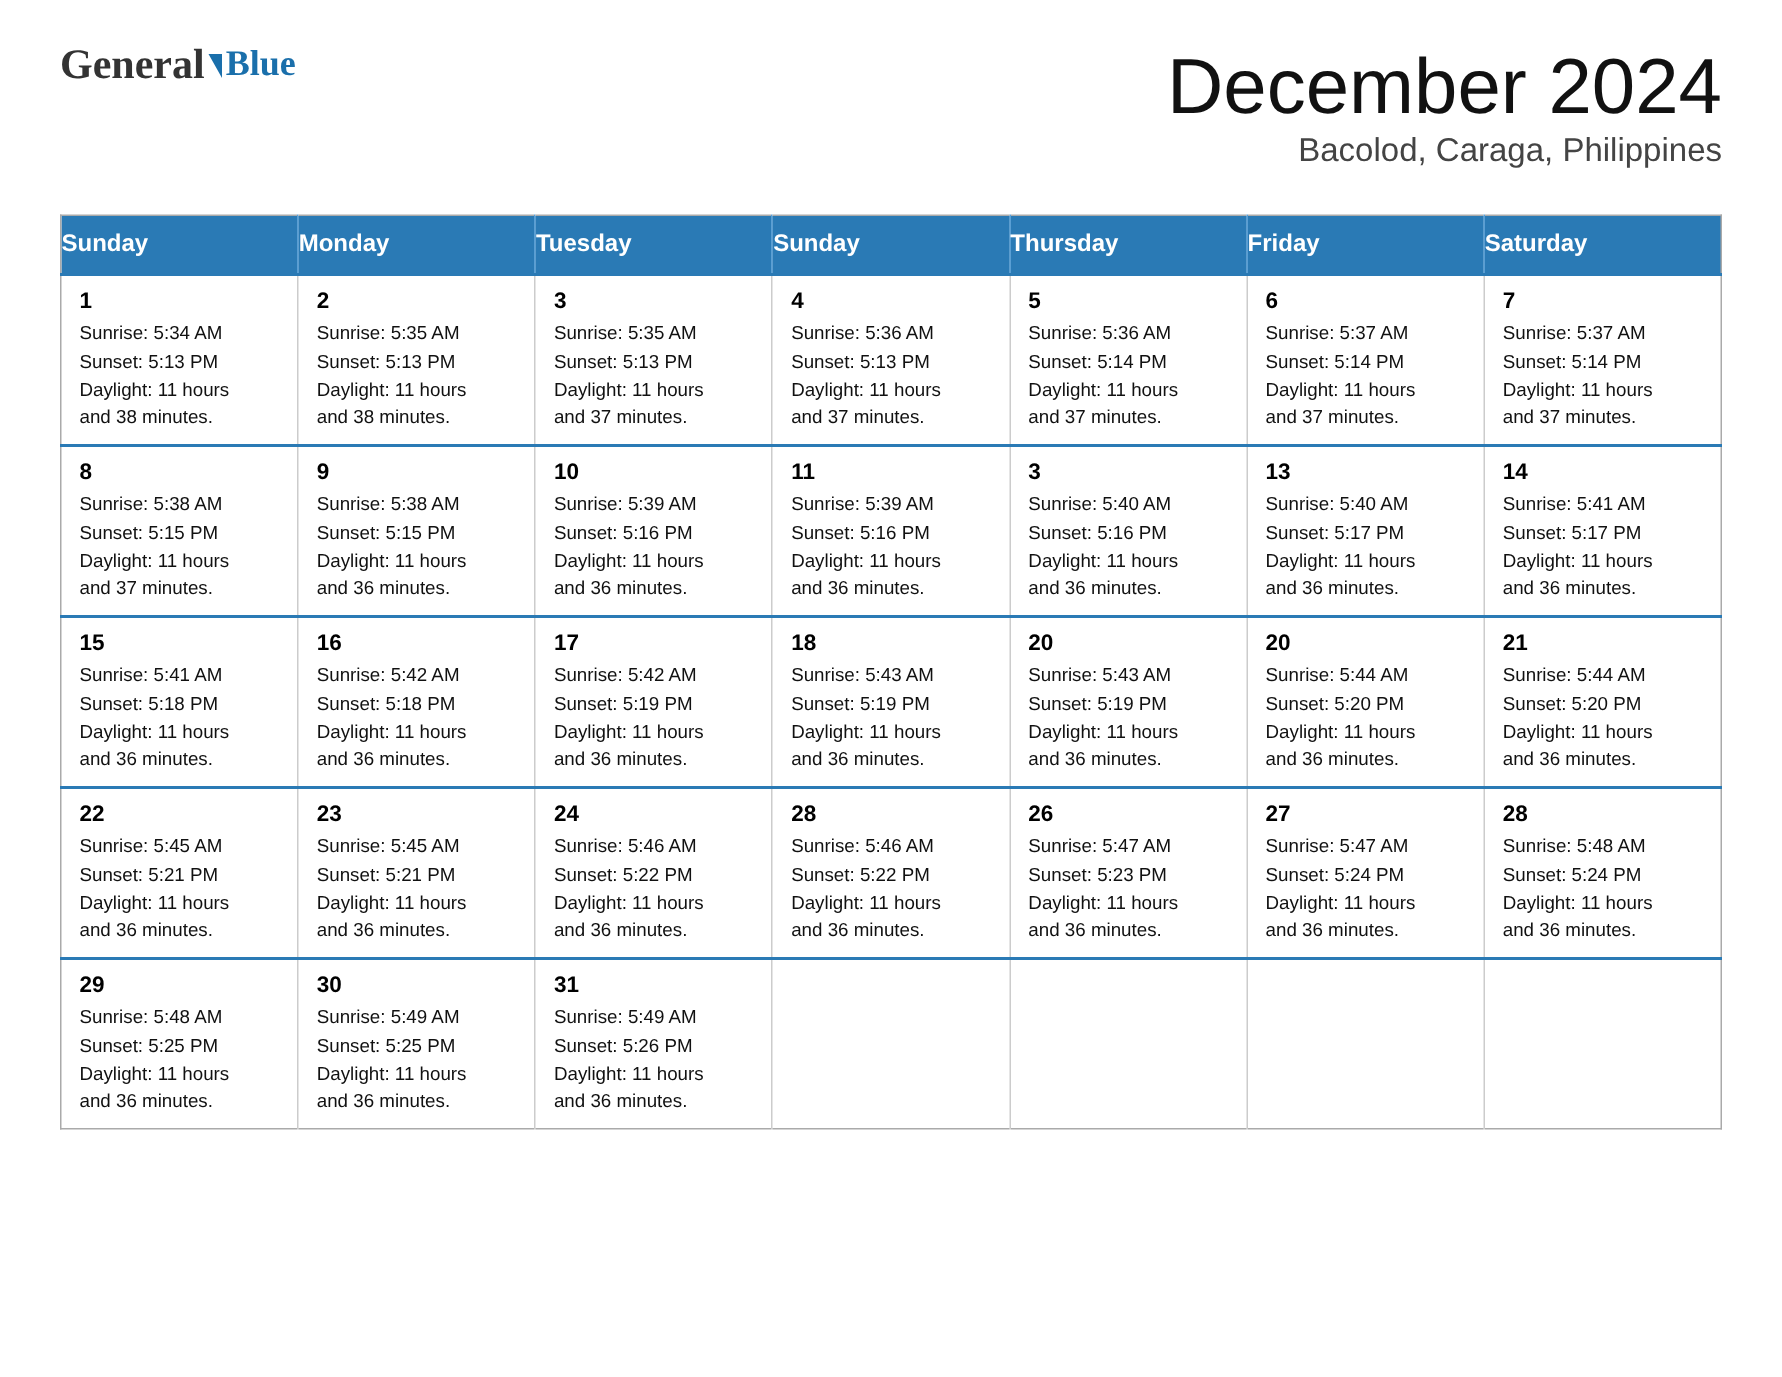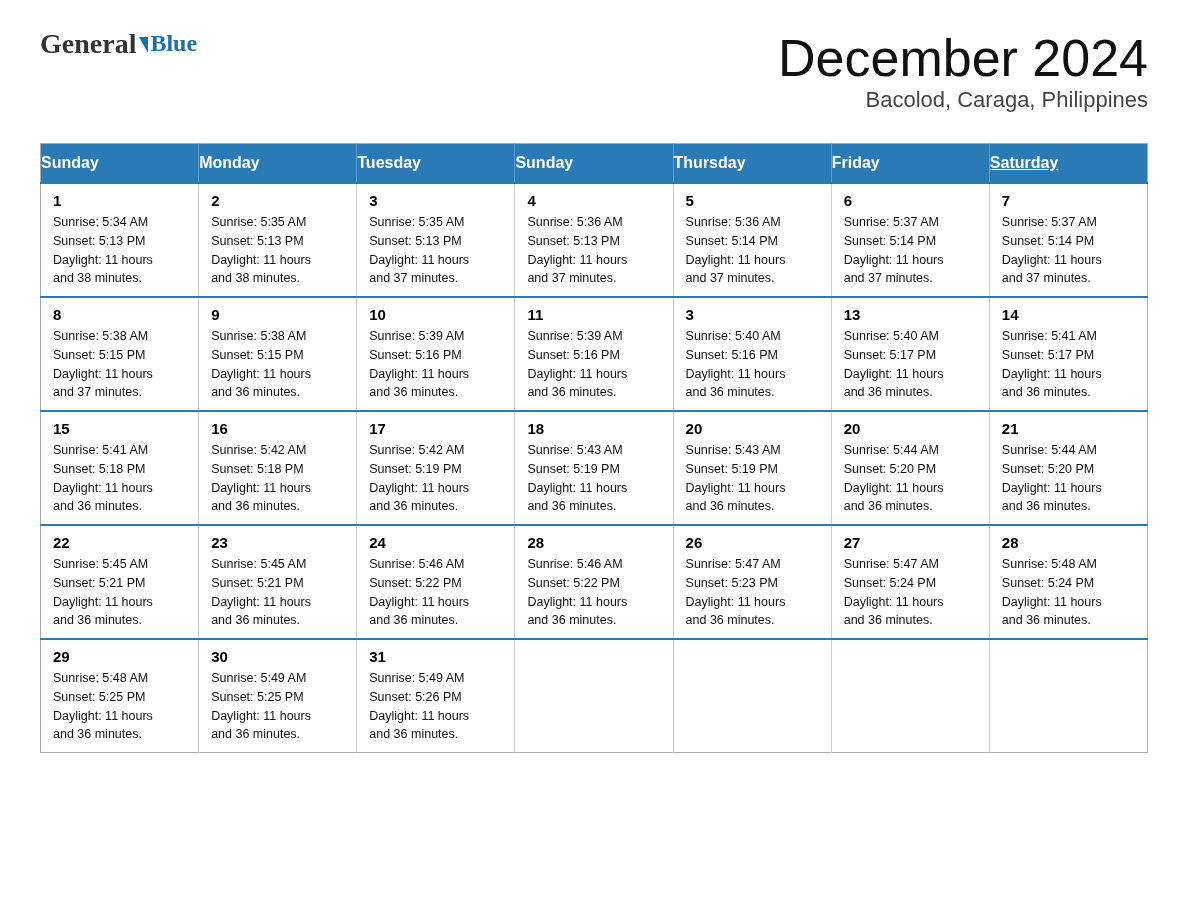--- a/index.html
+++ b/index.html
@@ -61,21 +61,20 @@
       background-color: #2a7ab5;
       color: #fff;
       font-size: 16px;
       font-weight: bold;
       padding: 10px 0;
       text-align: left;
       border-right: 1px solid #5a9fd4;
     }
     thead tr th:last-child {
       border-right: none;
-      text-decoration: underline;
     }
     tbody tr {
       border-top: 2px solid #2a7ab5;
     }
     tbody tr td {
       vertical-align: top;
       padding: 8px 12px;
       font-size: 13px;
       border-right: 1px solid #ccc;
       min-height: 90px;

